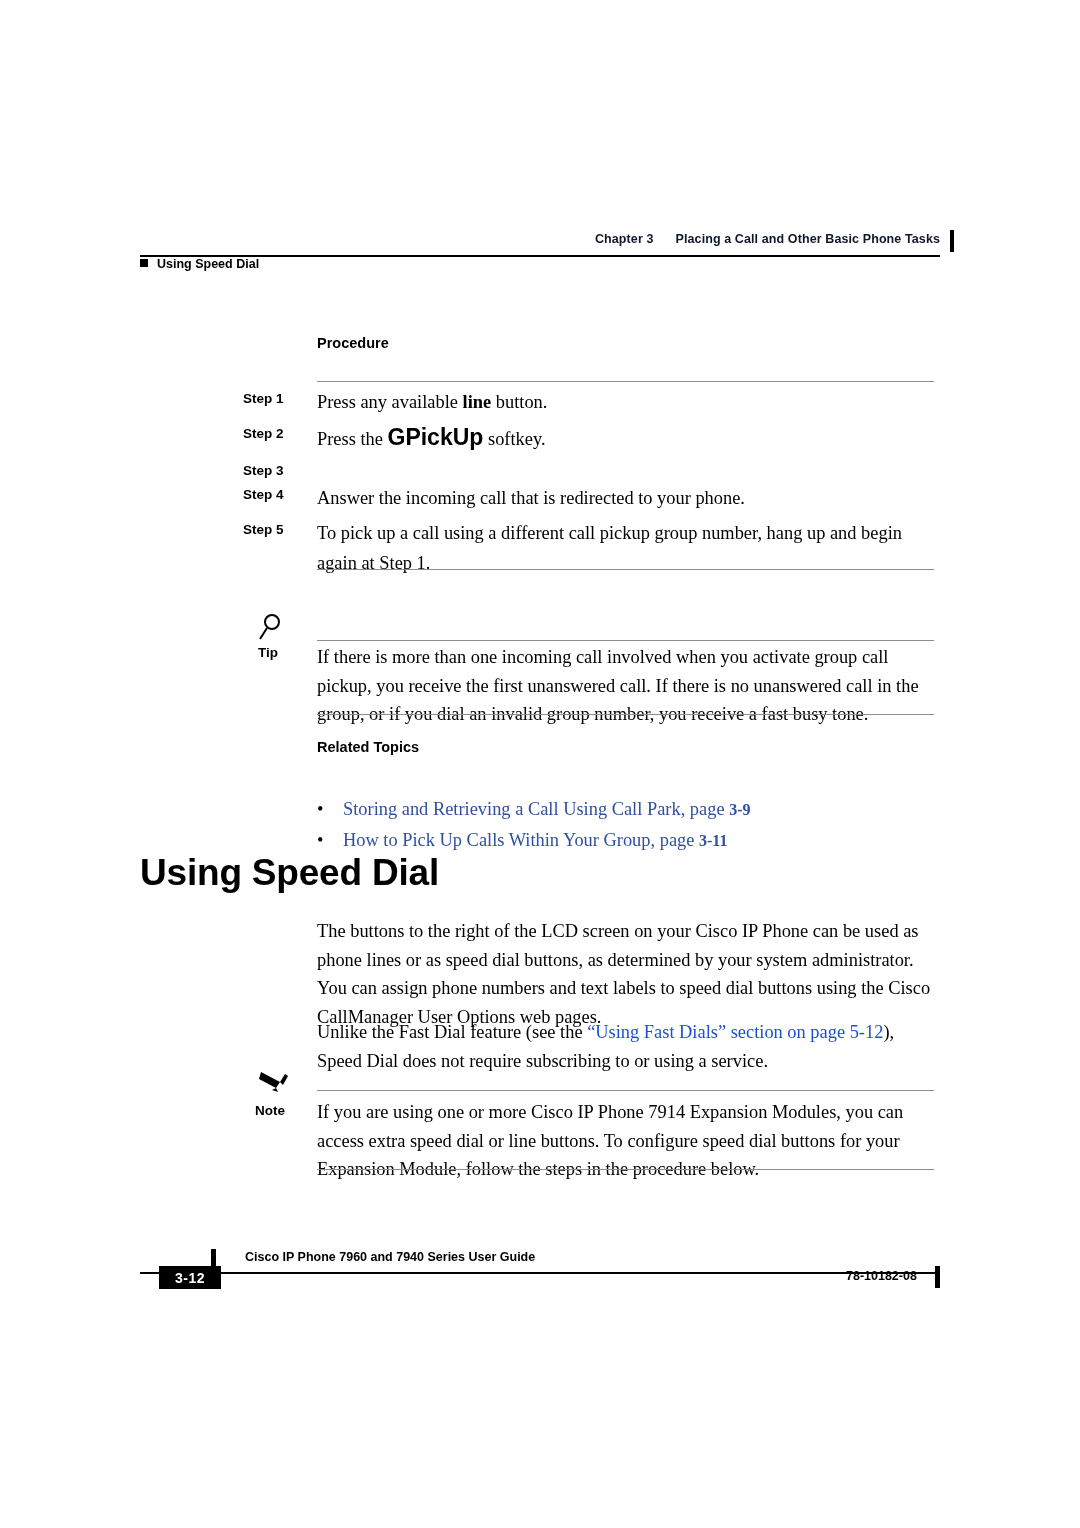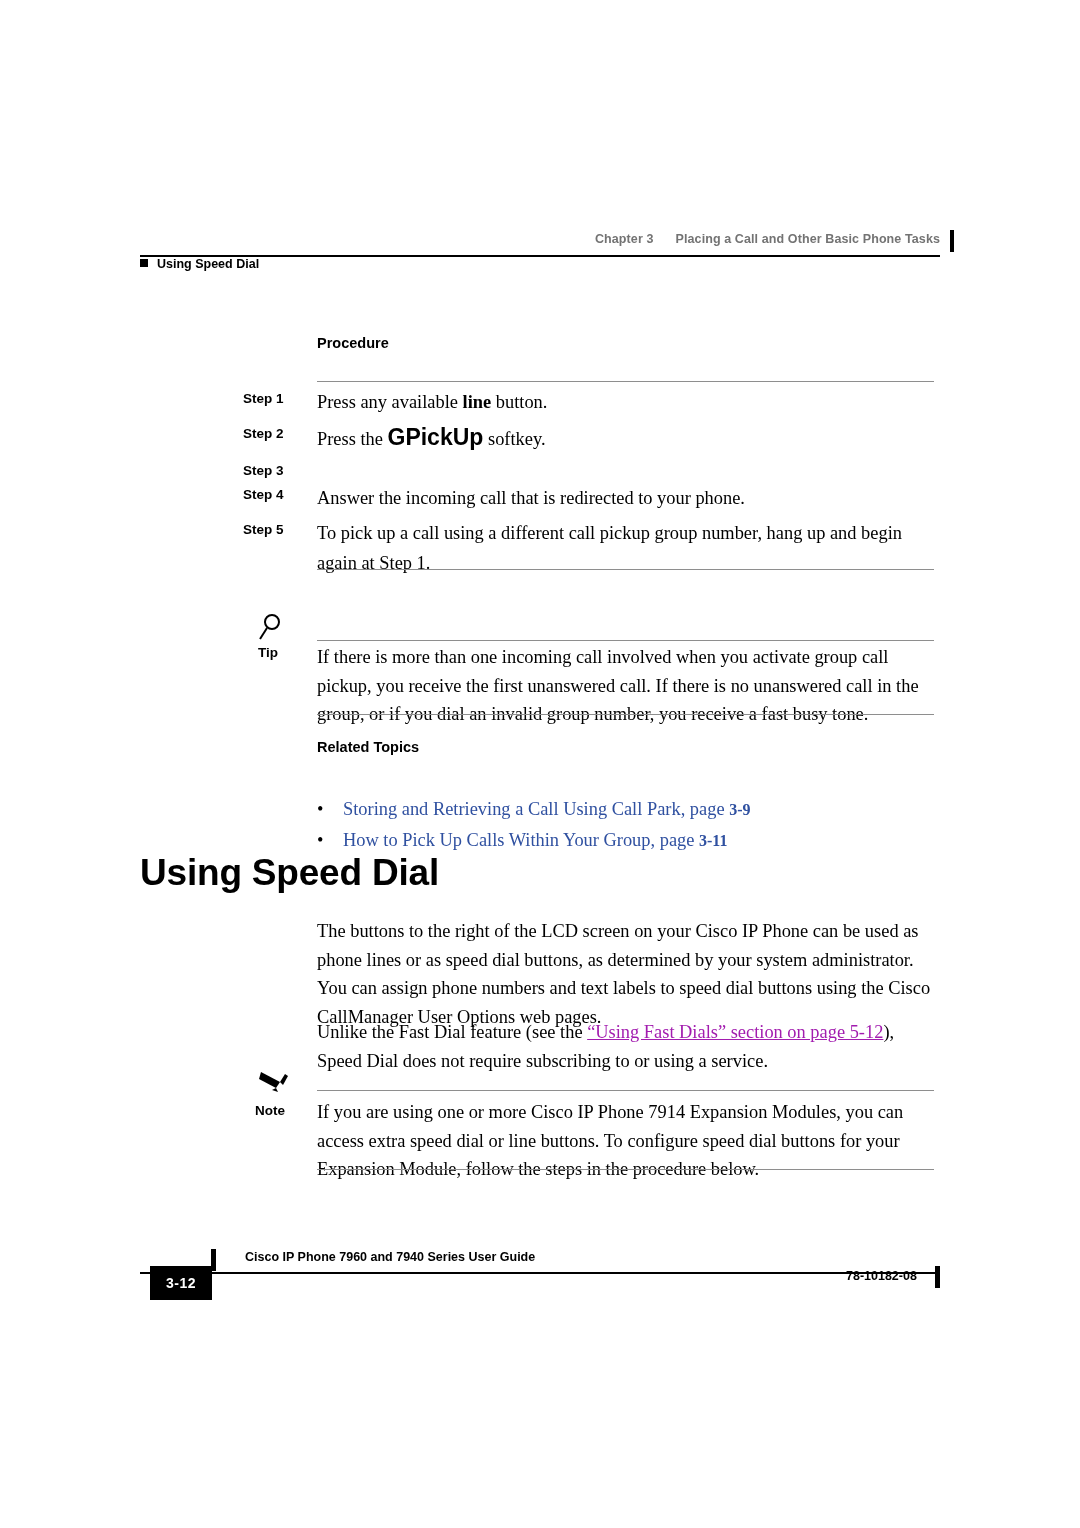--- a/index.html
+++ b/index.html
@@ -30,21 +30,21 @@
     width: 800px;
     height: 44px;
   }
   .header-right {
     position: absolute;
     right: 0;
     top: 0;
     font-family: "Liberation Sans", sans-serif;
     font-weight: bold;
     font-size: 12.5px;
-    color: #737373;
+    color: #0f172a;
     letter-spacing: 0.1px;
     white-space: nowrap;
   }
   .header-chapter { margin-right: 22px; }
   .header-rule {
     position: absolute;
     left: 0;
     top: 23px;
     width: 800px;
     height: 1.6px;
@@ -186,21 +186,21 @@
   }
 
   
   .para {
     position: absolute;
     left: 317px;
     width: 620px;
     font-size: 18.4px;
     line-height: 28.5px;
   }
-  .link { color: #a21caf; text-decoration: underline; }
+  .link { color: #1d4ed8; }
 
   
   .note-icon {
     position: absolute;
     left: 258px;
     top: 1068px;
     width: 34px;
     height: 26px;
   }
   .note-label {
@@ -249,24 +249,24 @@
     position: absolute;
     left: 245px;
     top: 1250px;
     font-family: "Liberation Sans", sans-serif;
     font-weight: bold;
     font-size: 12.5px;
     white-space: nowrap;
   }
   .footer-pagebox {
     position: absolute;
-    left: 150px;
+    left: 159px;
     top: 1266px;
     width: 62px;
-    height: 34px;
+    height: 23px;
     background: #000;
     color: #fff;
     font-family: "Liberation Sans", sans-serif;
     font-weight: bold;
     font-size: 14px;
     display: flex;
     align-items: center;
     justify-content: center;
     letter-spacing: 0.5px;
   }

